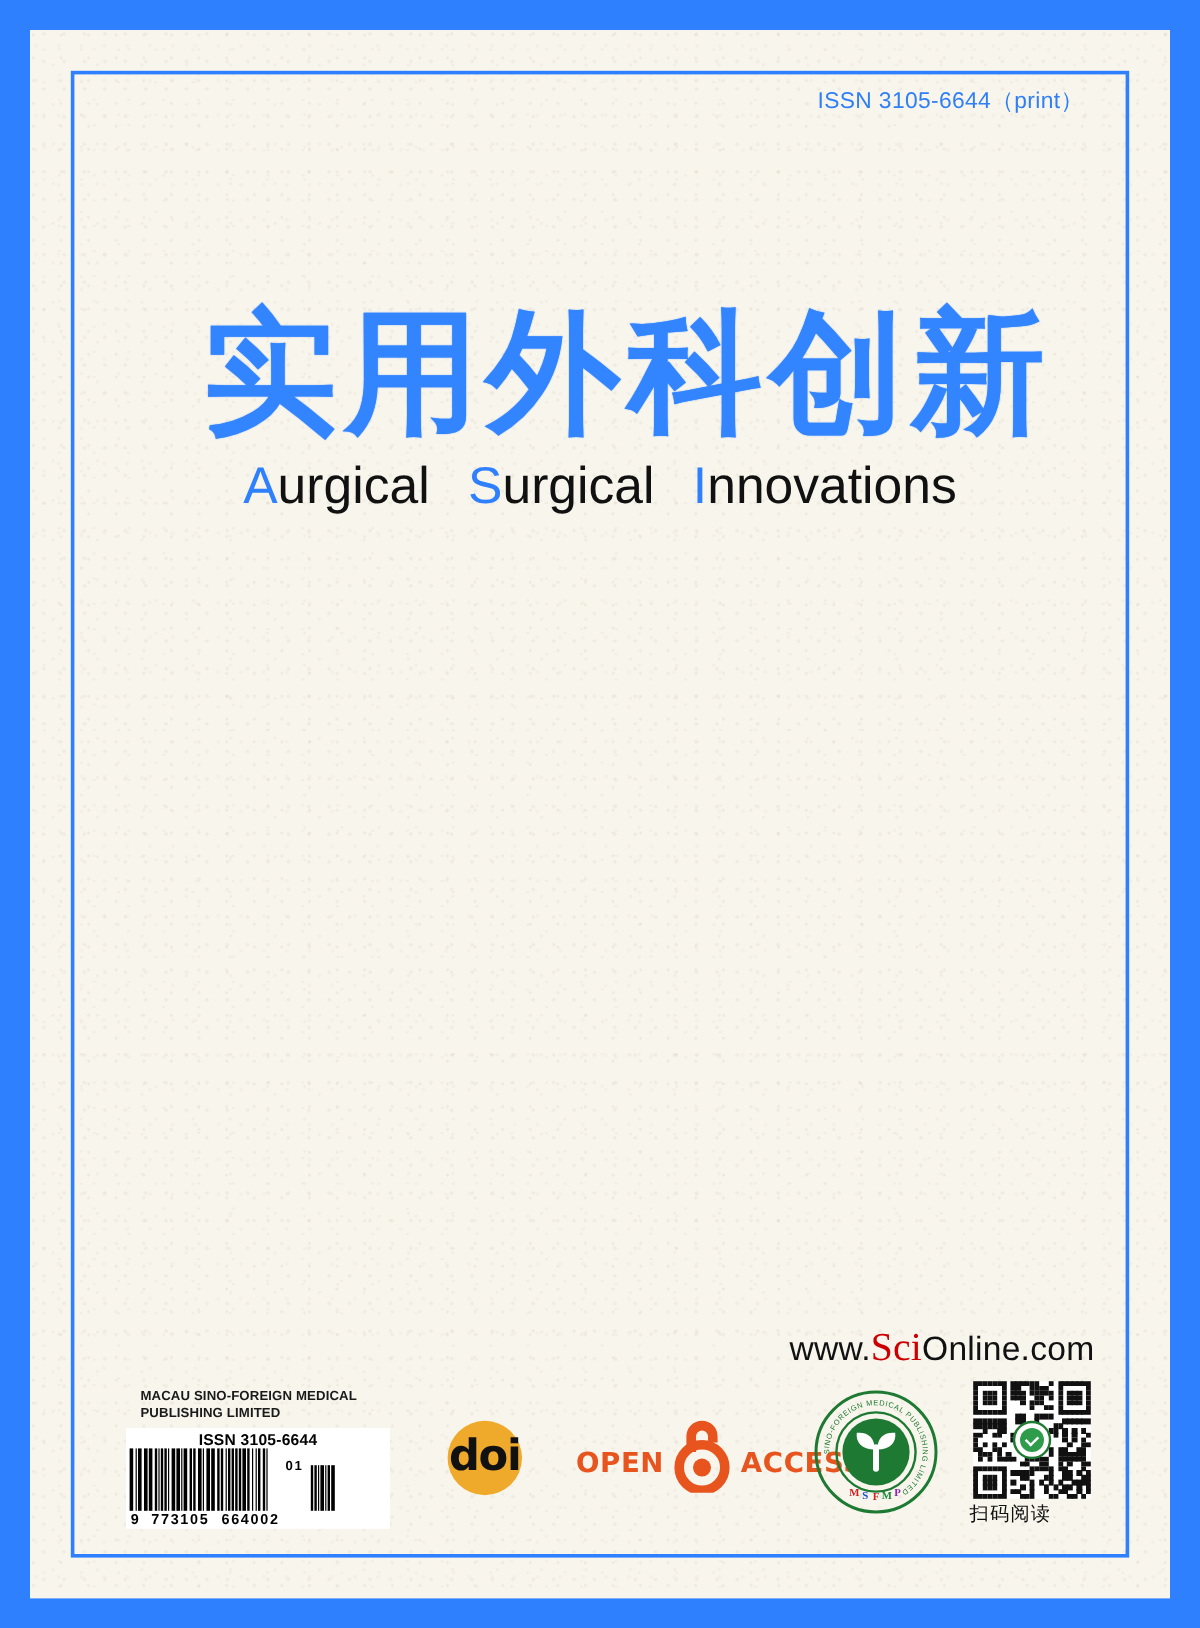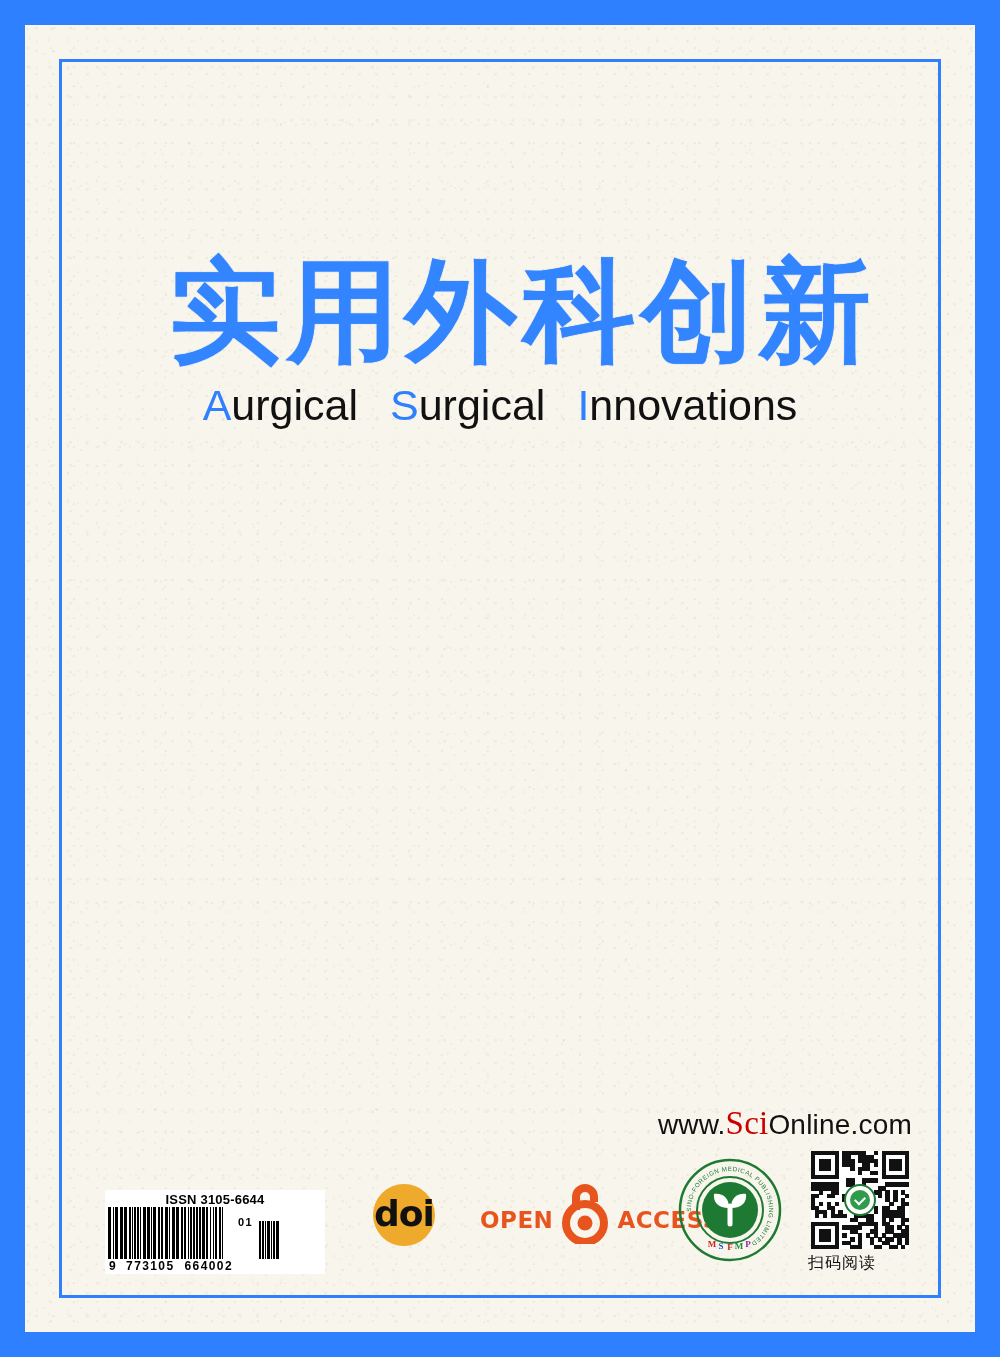--- a/index.html
+++ b/index.html
@@ -291,34 +291,39 @@
   }
 </style>
 </head>
 <body>
 
 <div id="cover">
   <div id="paper">
     <div id="rule"></div>
 
     <div id="issn-block">
+      <div>ISSN 3105-6644（print）</div>
     </div>
 
     <div id="title-cn">实用外科创新</div>
 
     <div id="title-en">
       <span class="word"><span class="cap">A</span><span>urgical</span></span><span class="word"><span class="cap">S</span><span>urgical</span></span><span class="word"><span class="cap">I</span><span>nnovations</span></span>
     </div>
 
     <div id="volume-block">
     </div>
 
     <div id="bottom">
 
       <div id="publisher-block">
+        <div id="publisher-name">
+          <div>MACAU SINO-FOREIGN MEDICAL</div>
+          <div>PUBLISHING LIMITED</div>
+        </div>
         <div id="barcode-wrap">
           <div id="barcode-issn">ISSN 3105-6644</div>
           <div id="barcode-body">
             <div class="bars" id="barcode-main">
                 <i style="width:3px;margin-right:2px"></i>
                 <i style="width:1px;margin-right:1px"></i>
                 <i style="width:3px;margin-right:2px"></i>
                 <i style="width:3px;margin-right:1px"></i>
                 <i style="width:3px;margin-right:2px"></i>
                 <i style="width:2px;margin-right:1px"></i>

